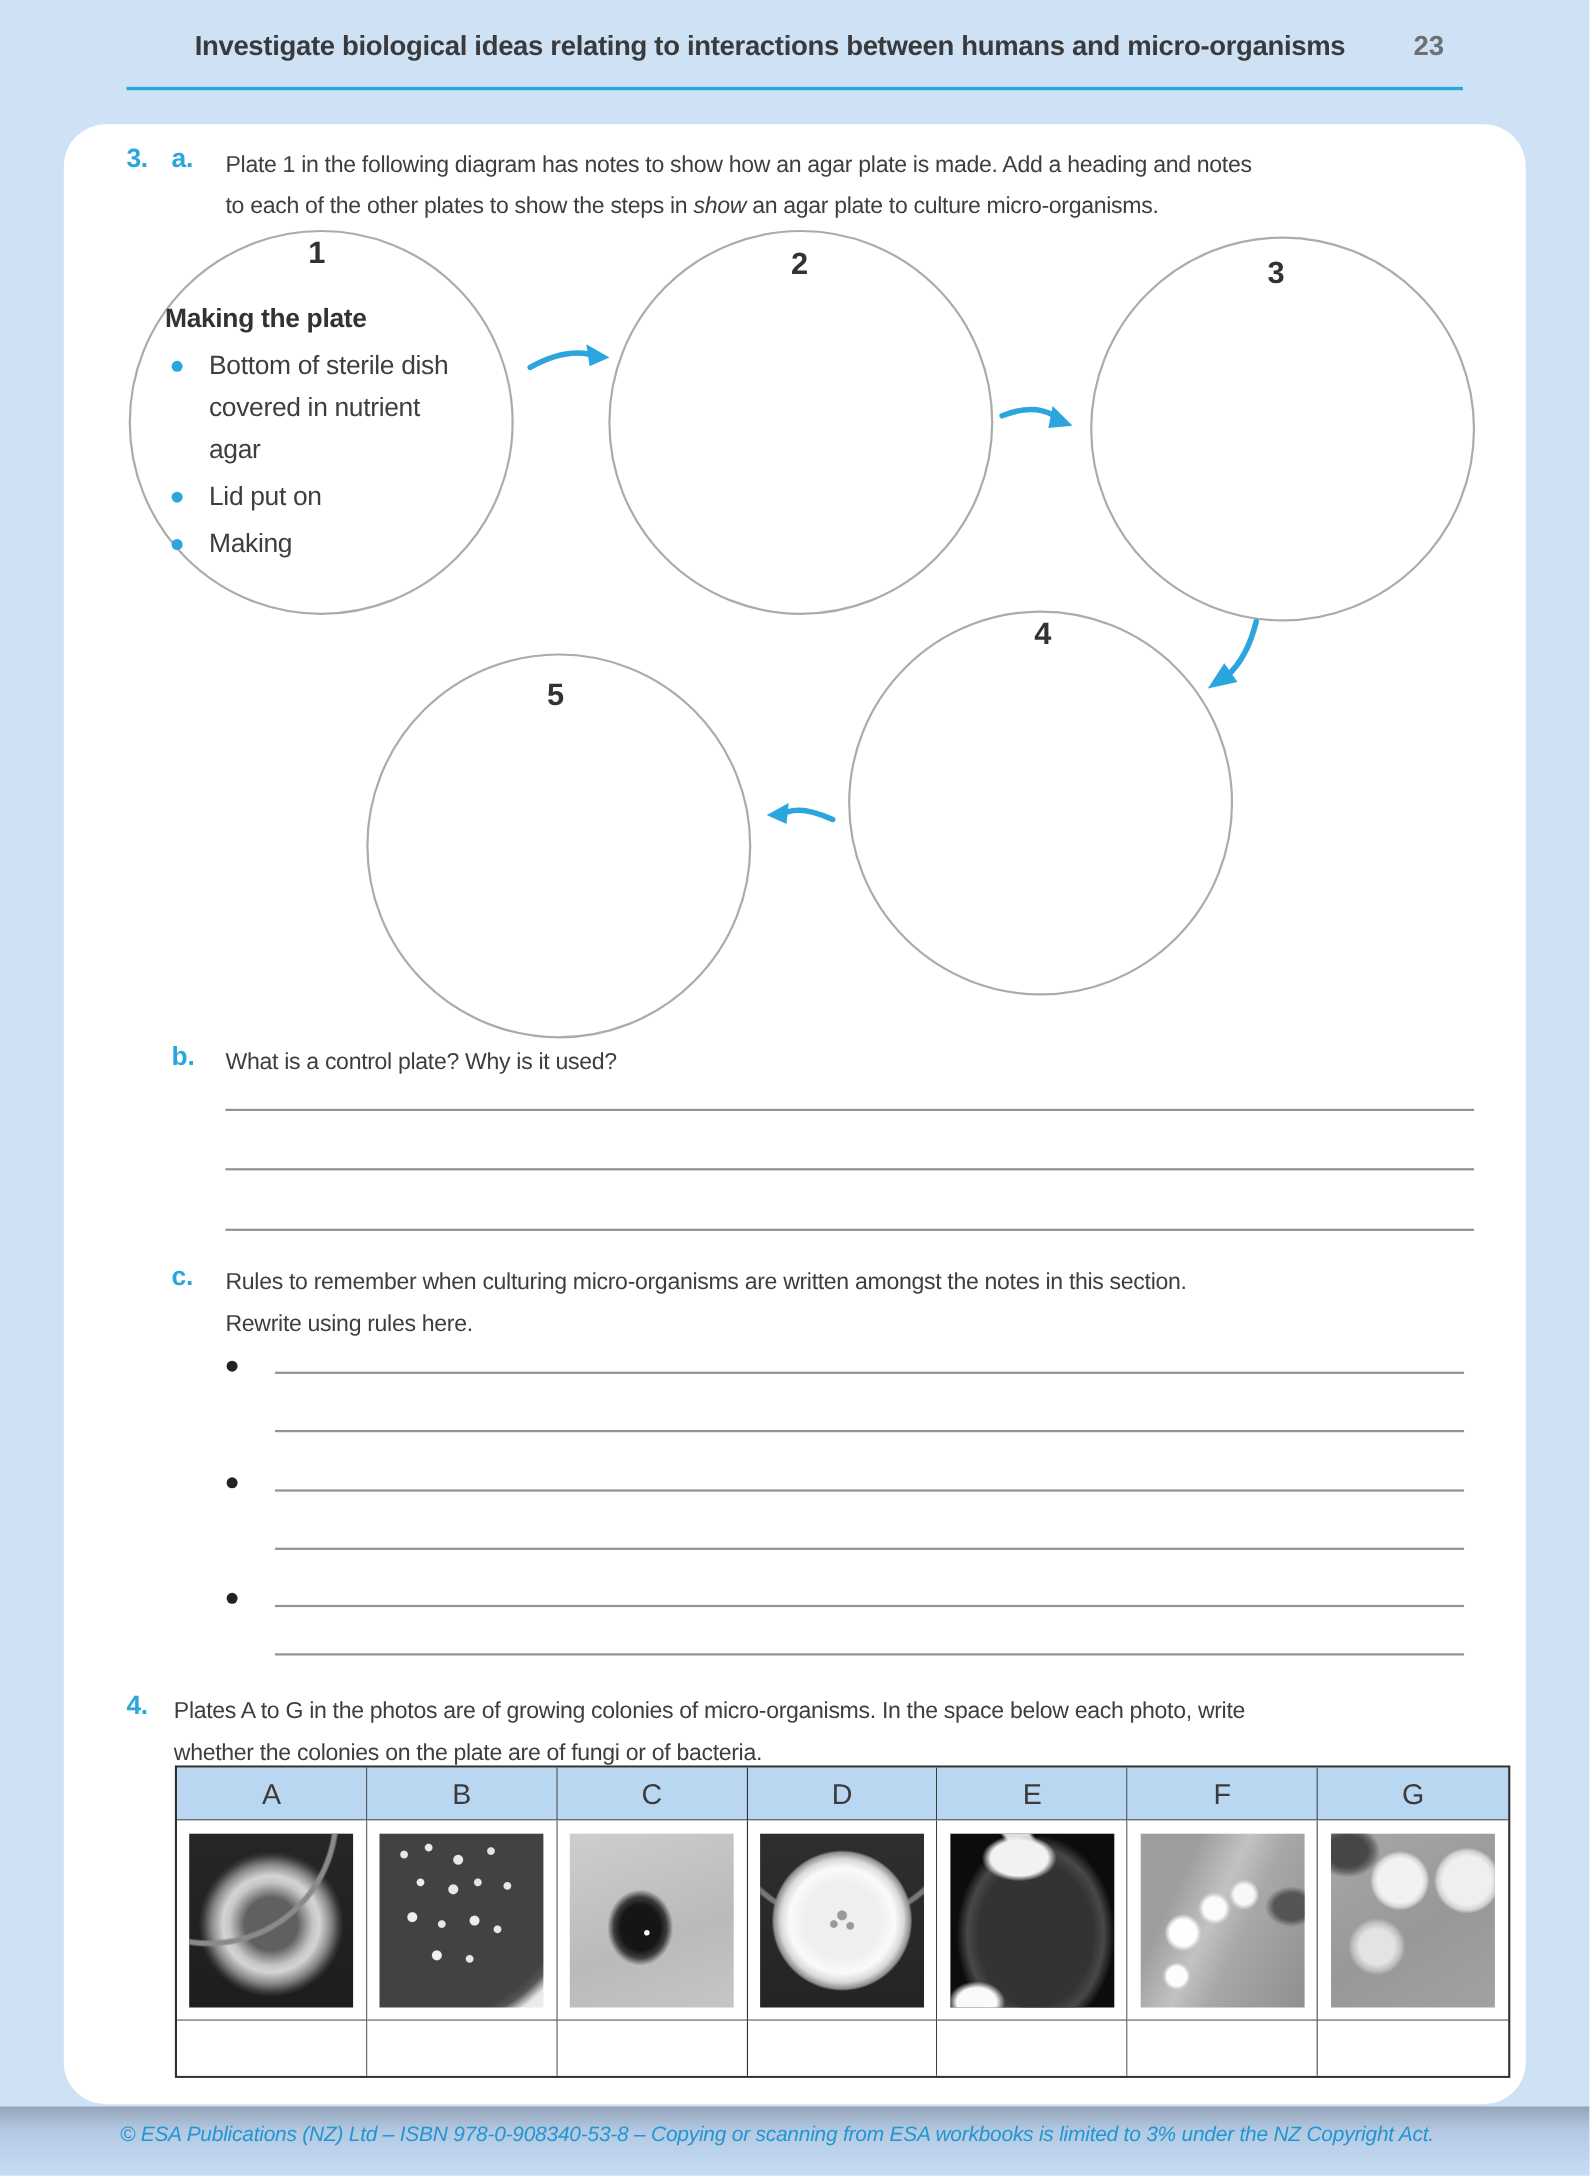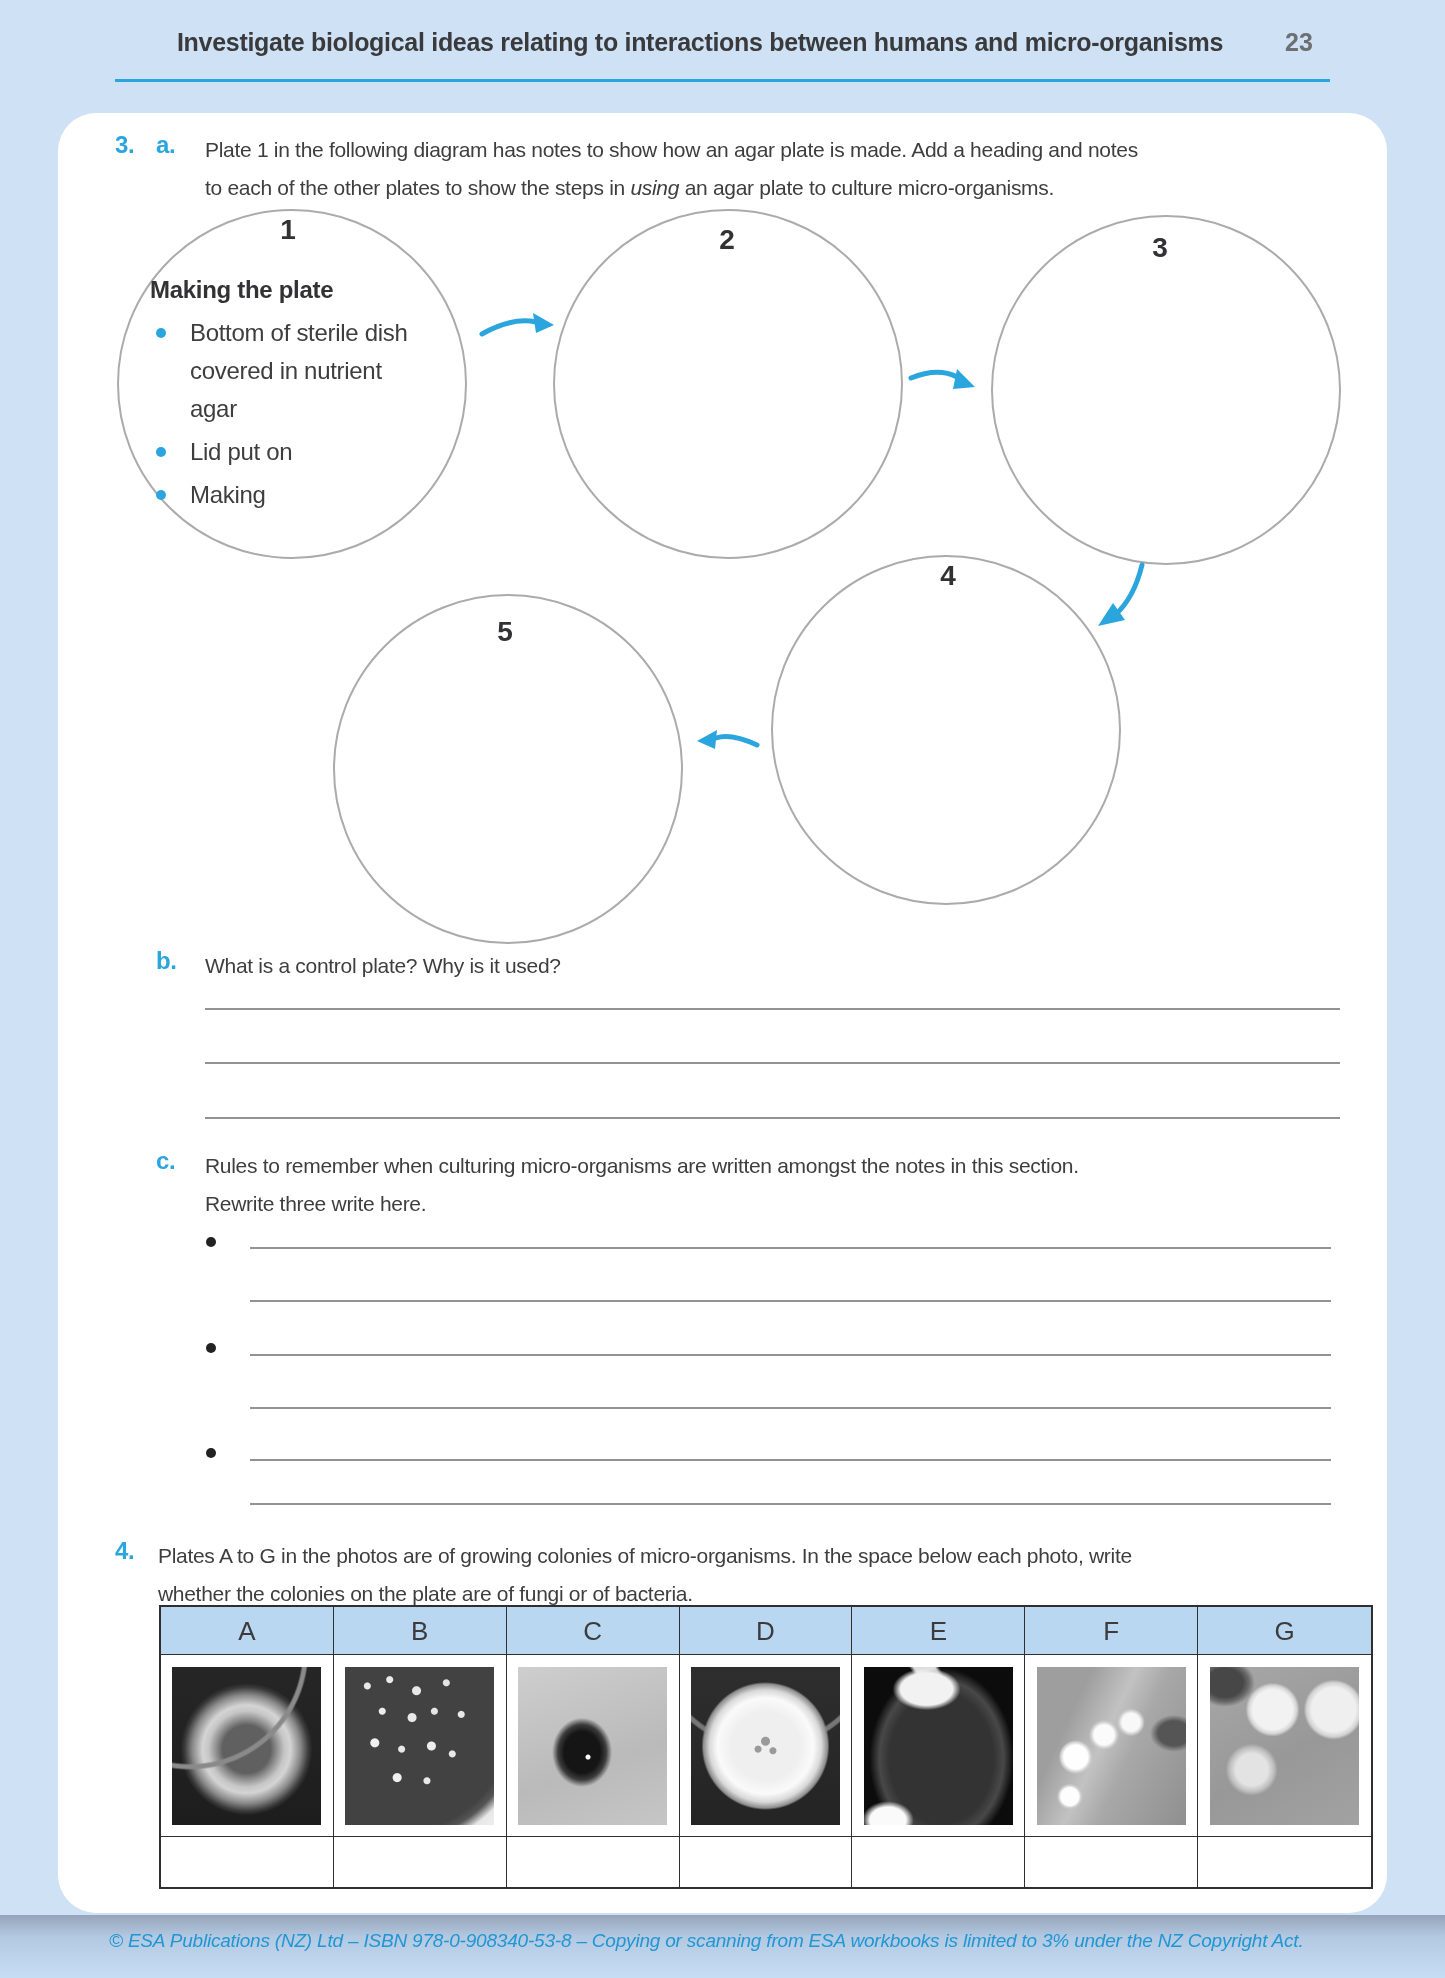--- a/index.html
+++ b/index.html
@@ -158,21 +158,21 @@
 
   <div class="hdr-title">Investigate biological ideas relating to interactions between humans and micro-organisms</div>
   <div class="hdr-pagenum">23</div>
   <div class="hdr-rule"></div>
 
   <div class="card"></div>
 
   <div class="qnum" style="left:115px;top:131px;">3.</div>
   <div class="qletter" style="left:156px;top:131px;">a.</div>
   <div class="btext" style="left:205px;top:131px;">Plate 1 in the following diagram has notes to show how an agar plate is made. Add a heading and notes</div>
-  <div class="btext" style="left:205px;top:169px;"><span>to each of the other plates to show the steps in </span><span class="em">using</span><span> an agar plate to culture micro-organisms.</span></div>
+  <div class="btext" style="left:205px;top:169px;"><span>to each of the other plates to show the steps in </span><span class="em">show</span><span> an agar plate to culture micro-organisms.</span></div>
 
   <div class="plate-circle c1"></div>
   <div class="plate-circle c2"></div>
   <div class="plate-circle c3"></div>
   <div class="plate-circle c4"></div>
   <div class="plate-circle c5"></div>
 
   <div class="plate-num n1">1</div>
   <div class="plate-num n2">2</div>
   <div class="plate-num n3">3</div>
@@ -208,21 +208,21 @@
   </svg>
 
   <div class="qletter" style="left:156px;top:947px;">b.</div>
   <div class="btext" style="left:205px;top:947px;">What is a control plate? Why is it used?</div>
   <div class="ans-line" style="left:205px;top:1008px;width:1135px;"></div>
   <div class="ans-line" style="left:205px;top:1062px;width:1135px;"></div>
   <div class="ans-line" style="left:205px;top:1117px;width:1135px;"></div>
 
   <div class="qletter" style="left:156px;top:1147px;">c.</div>
   <div class="btext" style="left:205px;top:1147px;">Rules to remember when culturing micro-organisms are written amongst the notes in this section.</div>
-  <div class="btext" style="left:205px;top:1185px;">Rewrite three write here.</div>
+  <div class="btext" style="left:205px;top:1185px;">Rewrite using rules here.</div>
 
   <div class="c-bullet" style="left:206px;top:1237px;"></div>
   <div class="ans-line" style="left:250px;top:1247px;width:1081px;"></div>
   <div class="ans-line" style="left:250px;top:1300px;width:1081px;"></div>
 
   <div class="c-bullet" style="left:206px;top:1343px;"></div>
   <div class="ans-line" style="left:250px;top:1354px;width:1081px;"></div>
   <div class="ans-line" style="left:250px;top:1407px;width:1081px;"></div>
 
   <div class="c-bullet" style="left:206px;top:1448px;"></div>

